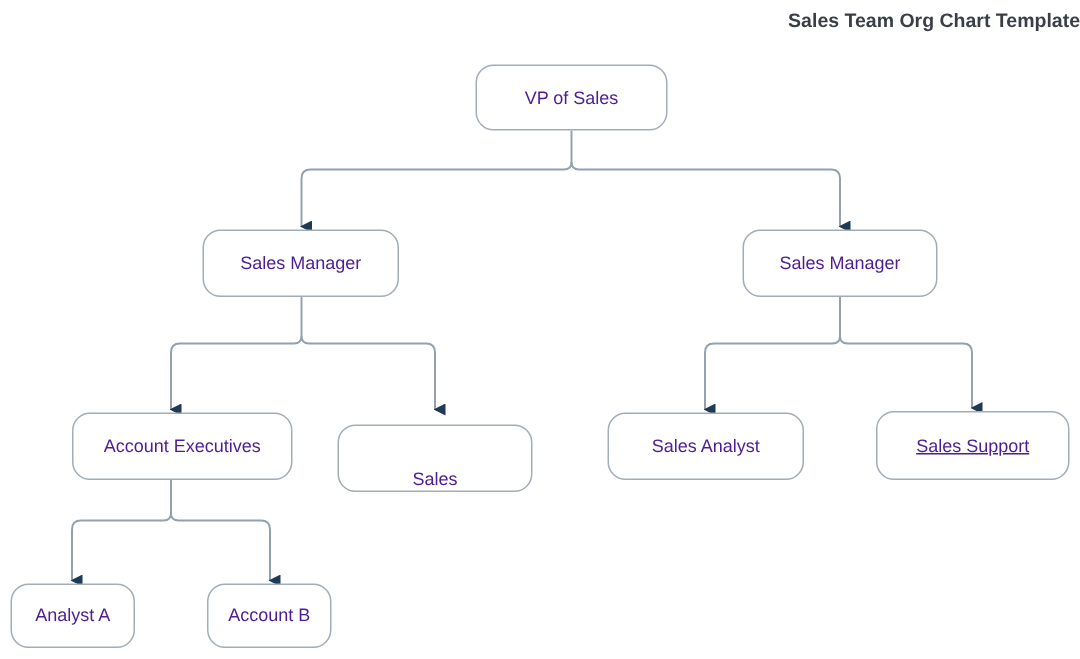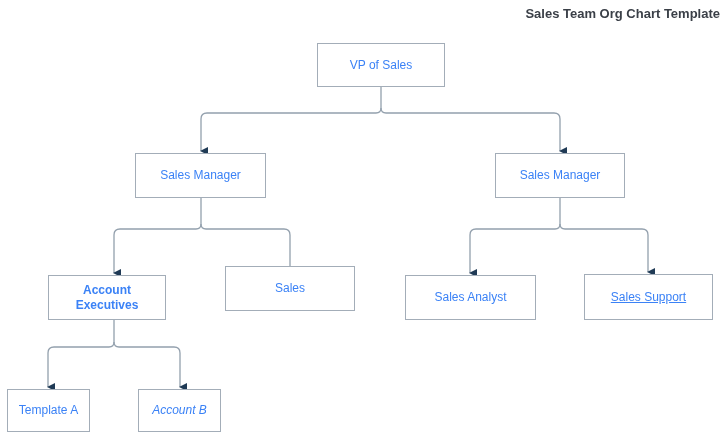--- a/index.html
+++ b/index.html
@@ -2,23 +2,23 @@
 <html><head>
 <meta charset="utf-8">
 <style>
   html, body { margin: 0; padding: 0; background: #ffffff; }
   body { width: 720px; height: 439px; position: relative; overflow: hidden;
          font-family: "Liberation Sans", "DejaVu Sans", sans-serif; }
   .title { position: absolute; left: 0; width: 720px; top: 6px; text-align: right;
            font-size: 13px; font-weight: bold; color: #3a3f47; }
   svg.links { position: absolute; left: 0; top: 0; }
   .node { position: absolute; box-sizing: border-box; border: 1.3px solid #a3adb8;
-          border-radius: 0; background: #ffffff; display: flex; align-items: center;
+          border-radius: 12px; background: #ffffff; display: flex; align-items: center;
           justify-content: center; text-align: center; font-size: 12px; line-height: 15px;
-          color: #3b82f6; padding: 0 4px; cursor: pointer; }
+          color: #4c1d95; padding: 0 4px; cursor: pointer; }
   .node span { display: block; }
 </style>
 </head>
 <body>
 
 <div class="title">Sales Team Org Chart Template</div>
 
 <svg class="links" width="720" height="439">
   <defs>
     <marker id="arr" markerWidth="8" markerHeight="8" refX="4" refY="7" orient="auto" markerUnits="userSpaceOnUse">
@@ -46,35 +46,35 @@
 </div>
 
 <div class="node" style="left:135px;top:153px;width:131px;height:45px;">
   <span>Sales Manager</span>
 </div>
 
 <div class="node" style="left:495px;top:153px;width:130px;height:45px;">
   <span>Sales Manager</span>
 </div>
 
-<div class="node" style="left:48px;top:275px;width:118px;height:45px;font-weight:bold;">
+<div class="node" style="left:48px;top:275px;width:147px;height:45px;">
   <span>Account Executives</span>
 </div>
 
-<div class="node" style="left:225px;top:266px;width:130px;height:45px;flex-direction:column;">
+<div class="node" style="left:225px;top:283px;width:130px;height:45px;flex-direction:row;align-items:flex-end;">
   <span>Sales</span>
 </div>
 
 <div class="node" style="left:405px;top:275px;width:131px;height:45px;">
   <span>Sales Analyst</span>
 </div>
 
 <div class="node" style="left:584px;top:274px;width:129px;height:46px;text-decoration:underline;">
   <span>Sales Support</span>
 </div>
 
 <div class="node" style="left:7px;top:389px;width:83px;height:43px;">
-  <span>Template A</span>
+  <span>Analyst A</span>
 </div>
 
-<div class="node" style="left:138px;top:389px;width:83px;height:43px;font-style:italic;">
+<div class="node" style="left:138px;top:389px;width:83px;height:43px;">
   <span>Account B</span>
 </div>
 
 </body></html>

